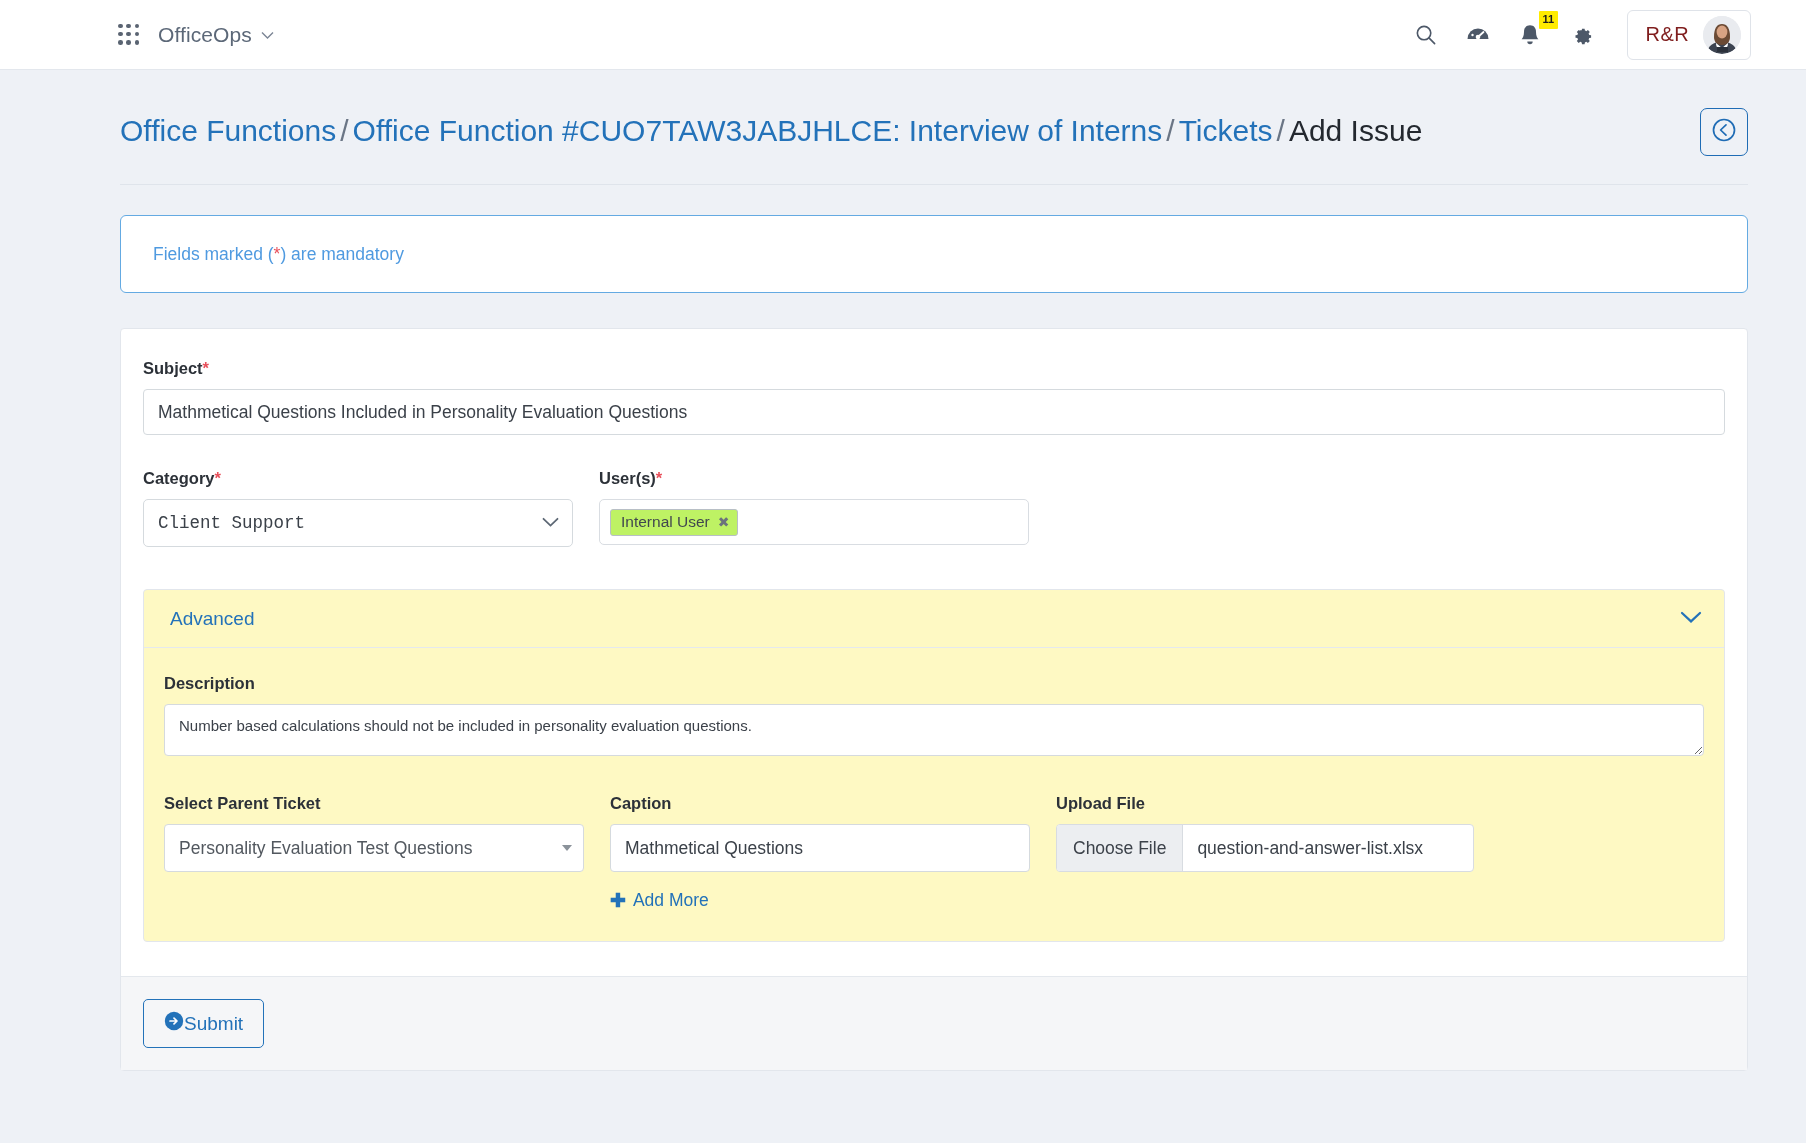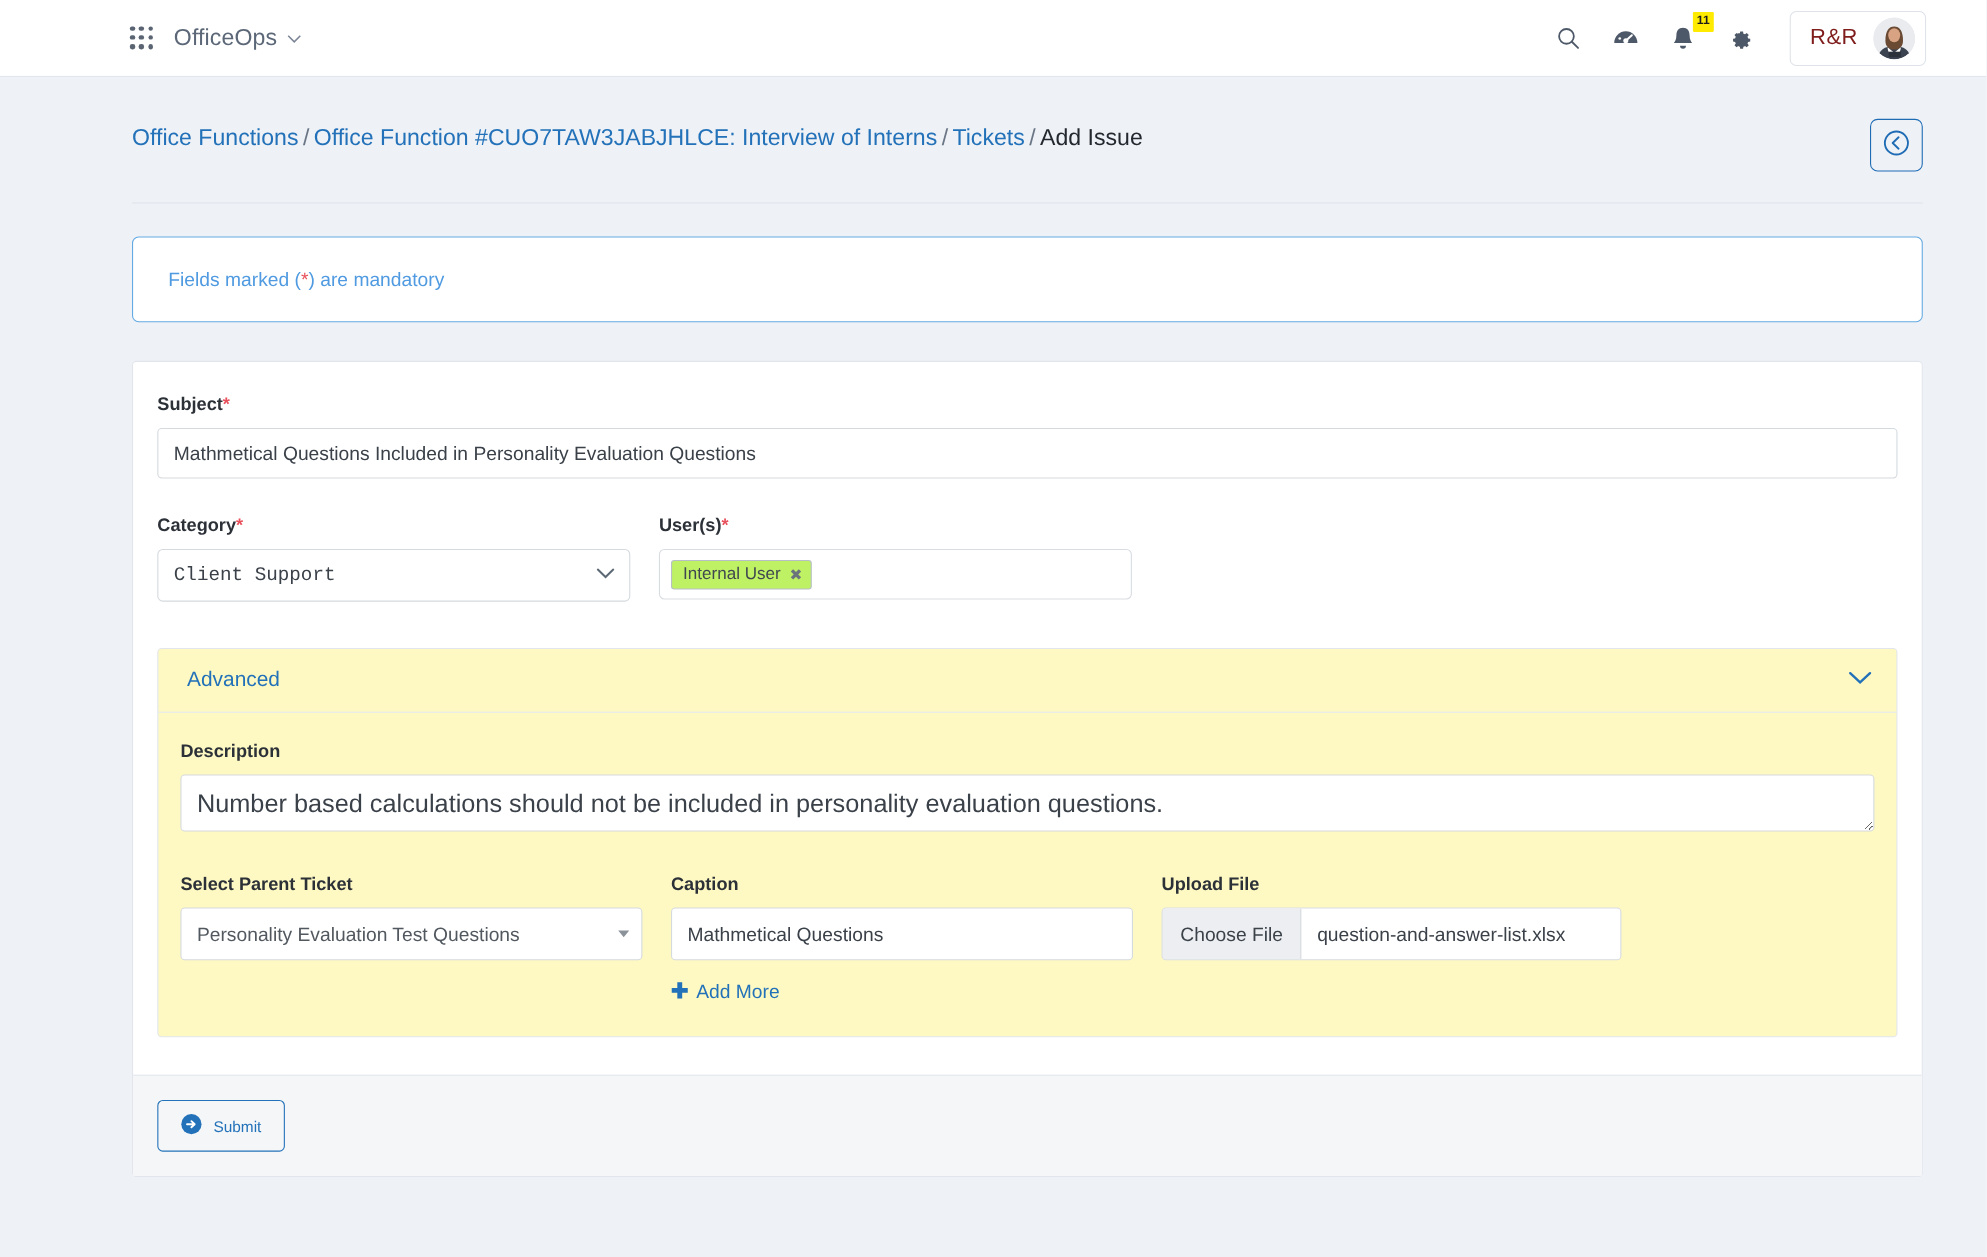--- a/index.html
+++ b/index.html
@@ -85,21 +85,21 @@
     overflow: hidden; background: #e8eaee;
     display: block;
   }
 
   
   .crumb-wrap {
     padding: 38px 58px 0 120px;
     display: flex; align-items: flex-start;
   }
   .breadcrumb {
-    font-size: 21px;
+    font-size: 30px;
     color: #2a2f36;
     line-height: 1.2;
     padding-top: 5px;
     flex: 1;
   }
   .breadcrumb a {
     color: #2372b9;
     text-decoration: none;
     cursor: pointer;
   }
@@ -227,21 +227,21 @@
   .adv-title { font-size: 19px; color: #2372b9; }
   .adv-chev { margin-left: auto; color: #2372b9; }
 
   .adv-body { padding: 26px 20px 30px 20px; }
 
   .ta-wrap { position: relative; }
   textarea.desc {
     width: 100%; height: 52px;
     border: 1px solid #d5dade;
     border-radius: 4px;
-    font-size: 23px;
+    font-size: 15px;
     color: #3b4149;
     padding: 12px 14px;
     font-family: "Liberation Sans", sans-serif;
     resize: vertical;
     outline: none;
     line-height: 1.2;
     overflow: hidden;
   }
 
   .row3 { display: flex; gap: 26px; margin-top: 34px; align-items: flex-start; }
@@ -312,22 +312,22 @@
   .card-foot {
     border-top: 1px solid #e4e8ed;
     background: #f5f6f8;
     padding: 22px;
   }
   .submit-btn {
     border: 1px solid #2372b9;
     border-radius: 5px;
     background: #f5f6f8;
     color: #2372b9;
-    font-size: 14px;
-    display: inline-flex; align-items: center; gap: 10px;
+    font-size: 19px;
+    display: inline-flex; align-items: center; 
     padding: 11px 20px;
     cursor: pointer;
     font-family: "Liberation Sans", sans-serif;
   }
 </style>
 </head>
 <body>
 
 <div class="navbar">
   <div class="nav-left">

